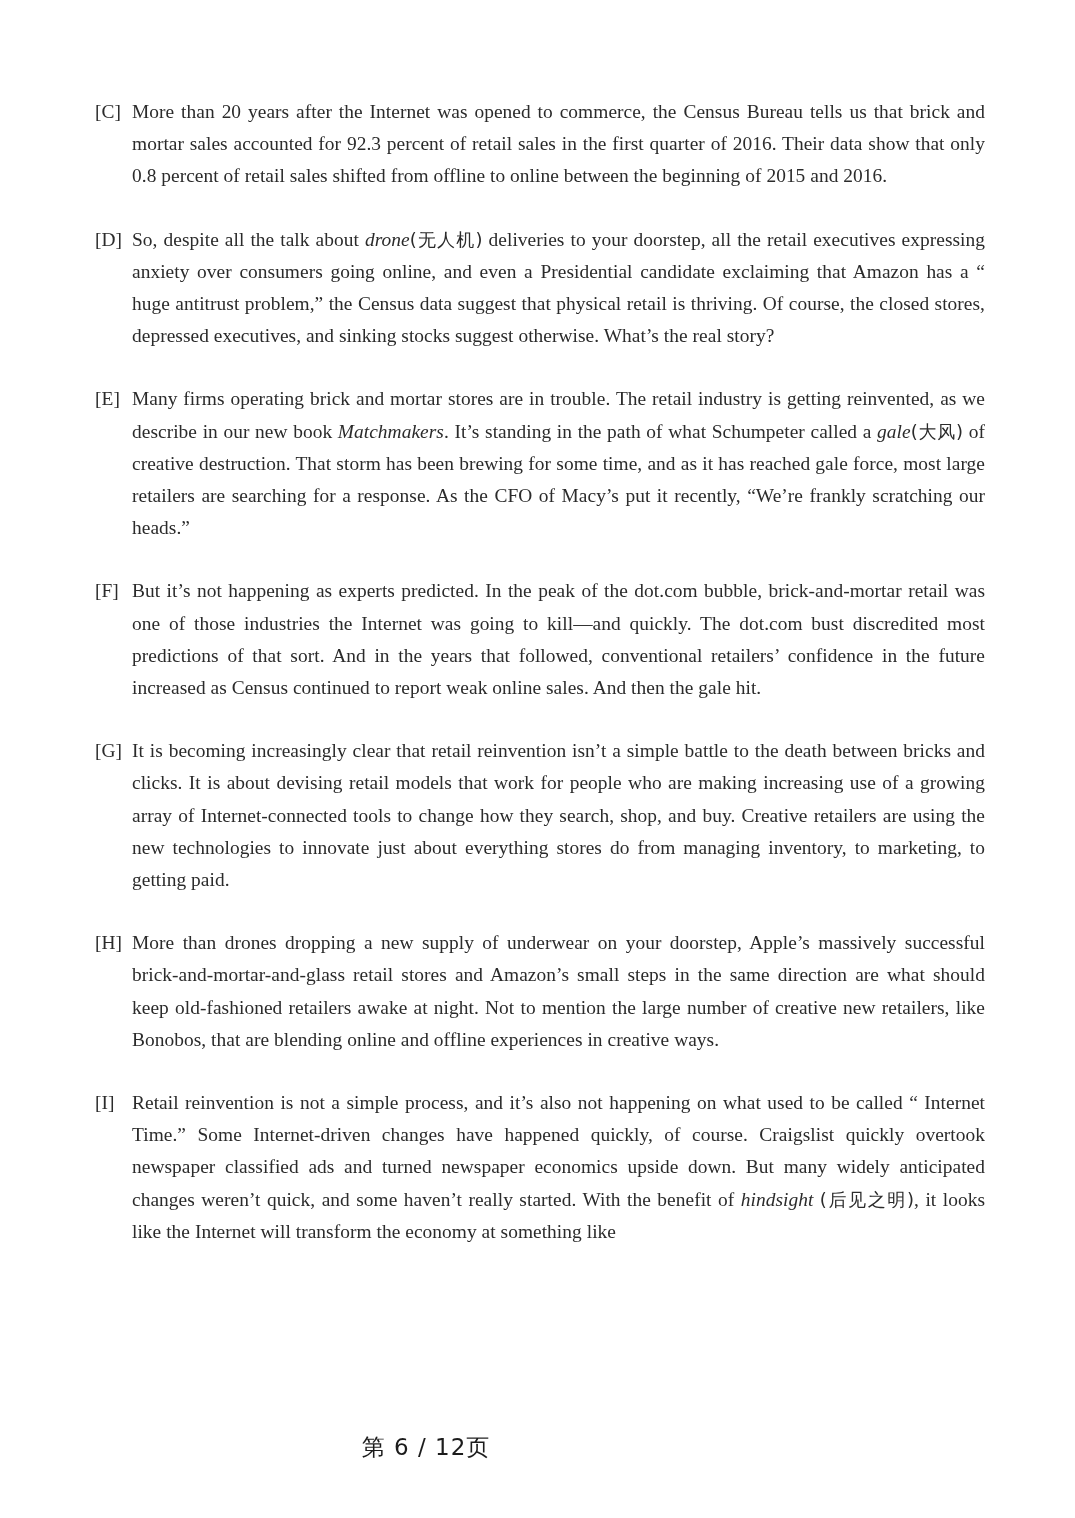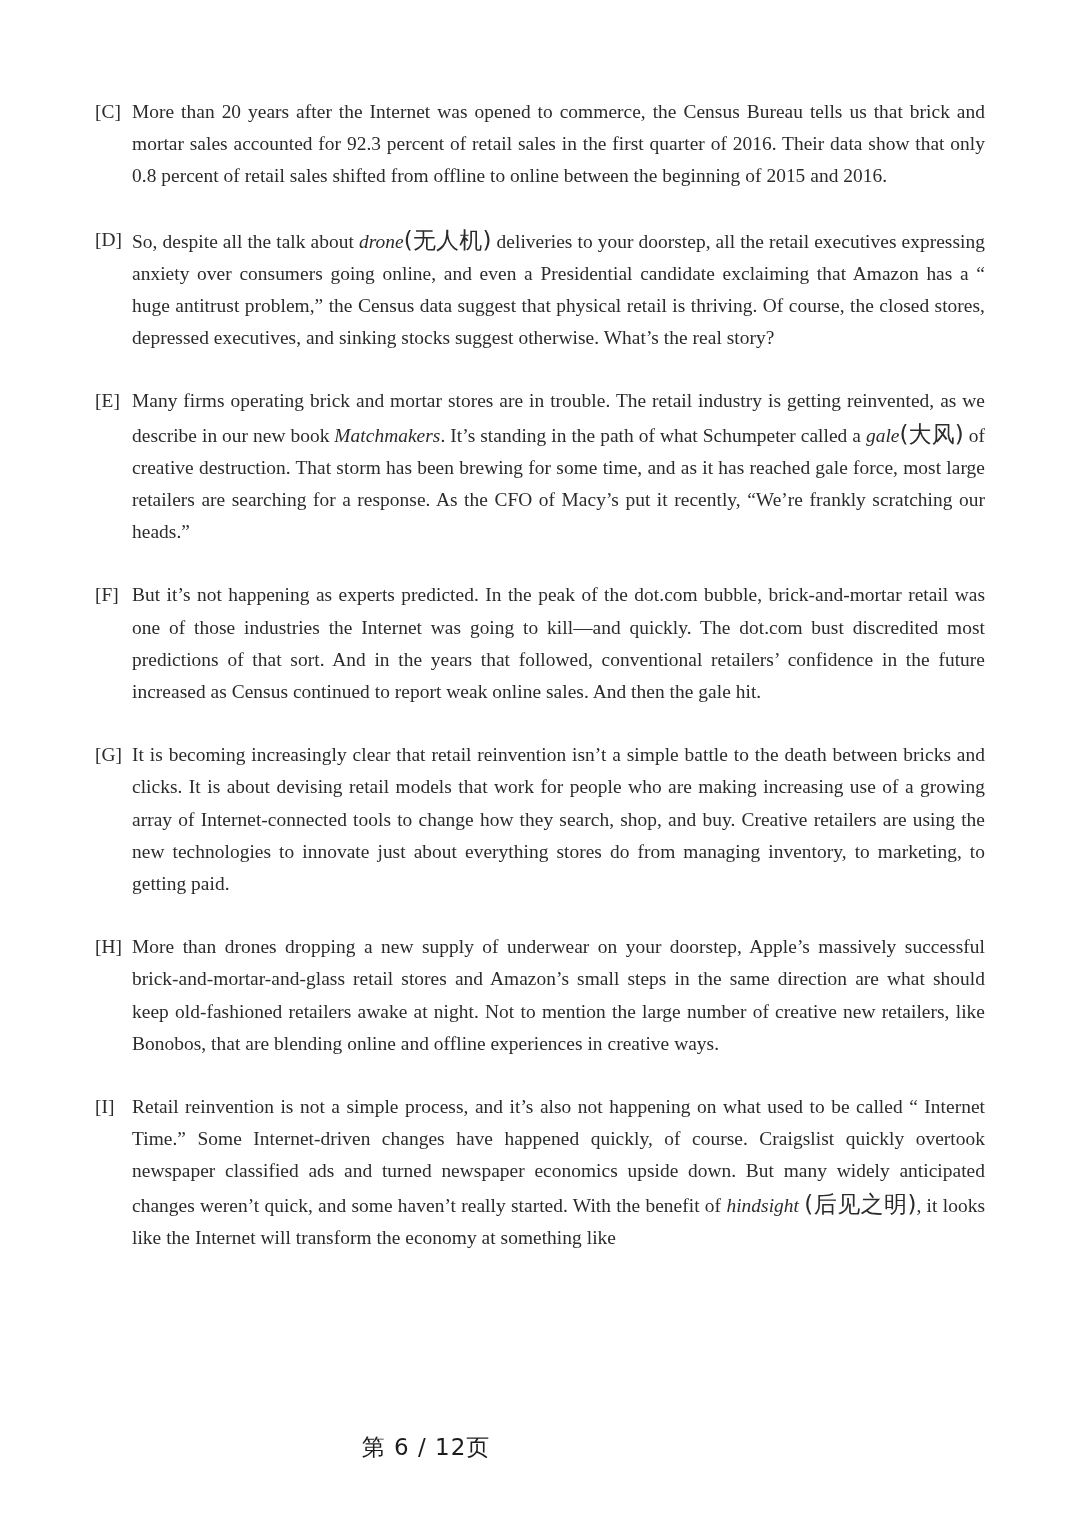--- a/index.html
+++ b/index.html
@@ -63,21 +63,21 @@
     display: block;
   }
 
   .para-body em,
   .para-body .ital {
   }
 
   .cjk {
     font-family: "DejaVu Sans", "Liberation Sans", sans-serif;
     font-style: normal;
-    font-size: 23px;
+    font-size: 18px;
   }
 
   
 
   #footer {
     position: absolute;
     left: 0;
     top: 1432px;
     width: 852px;
     text-align: center;

